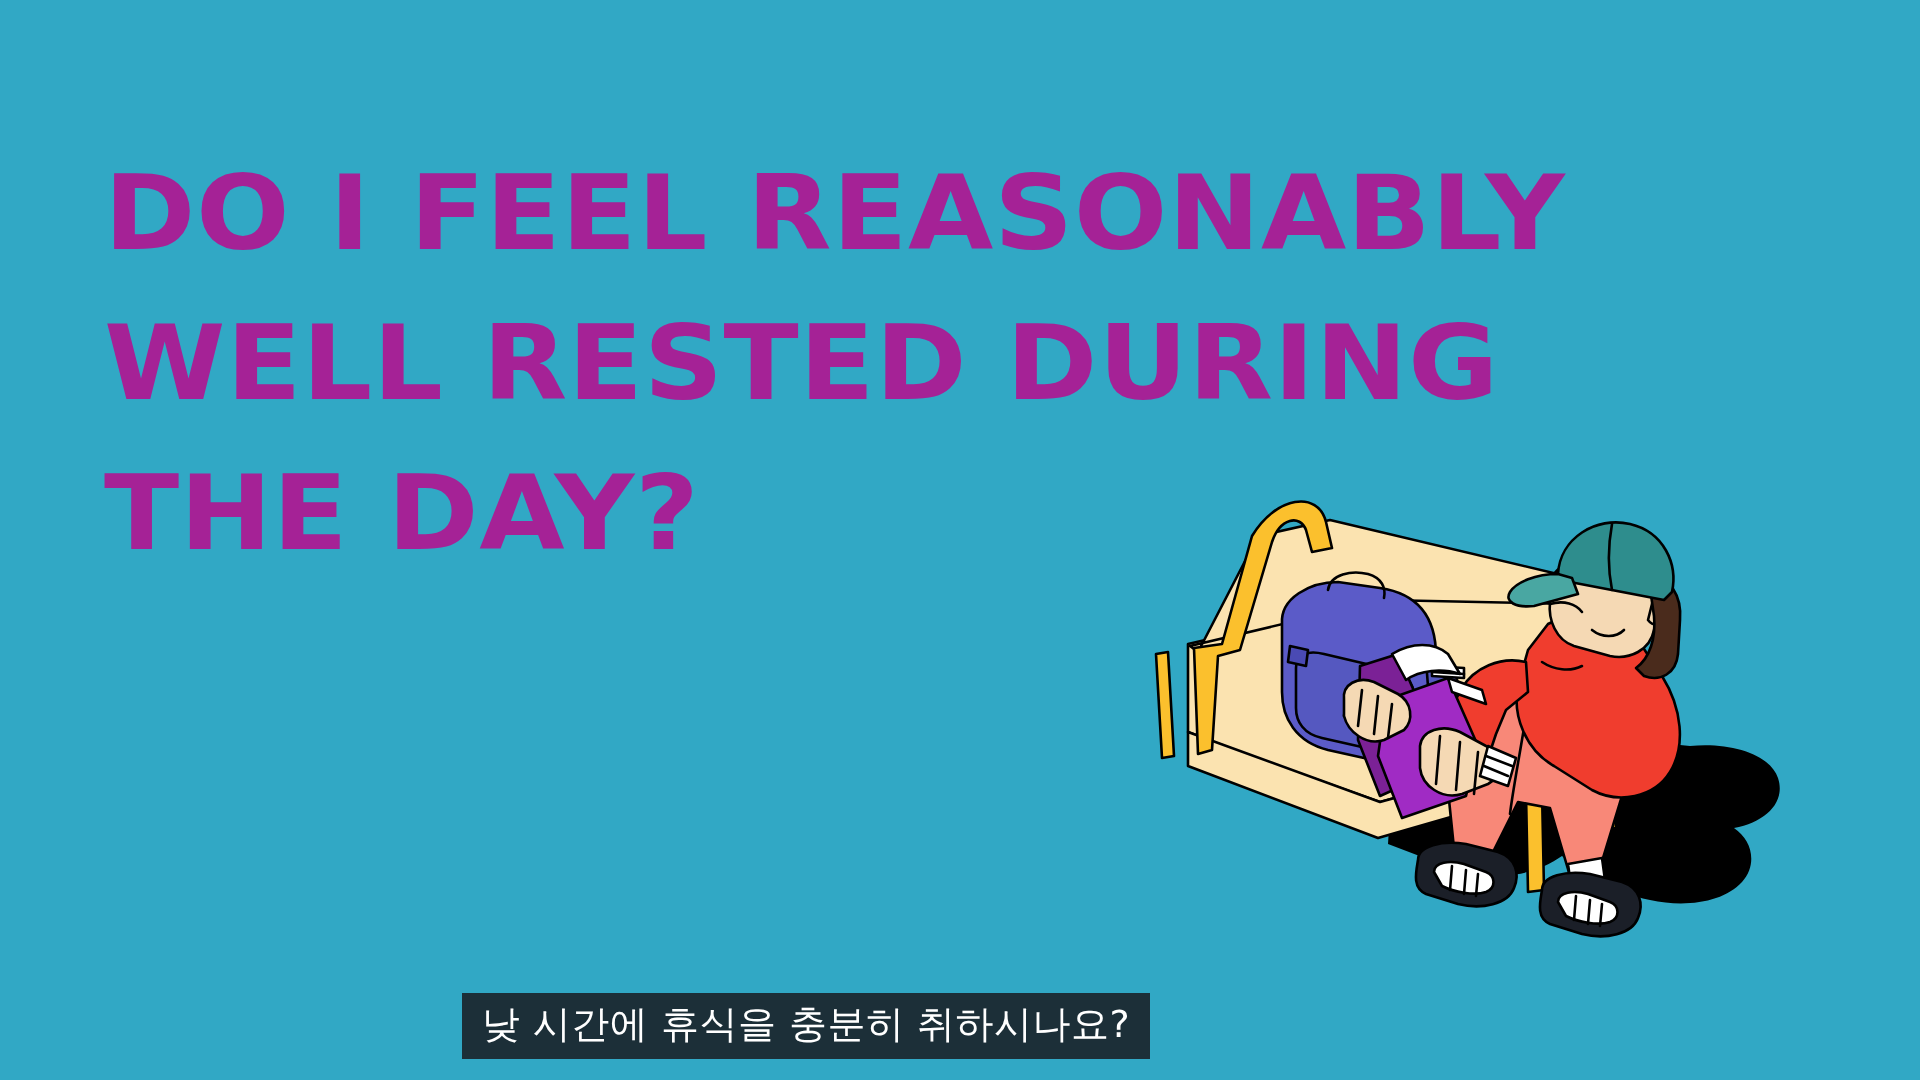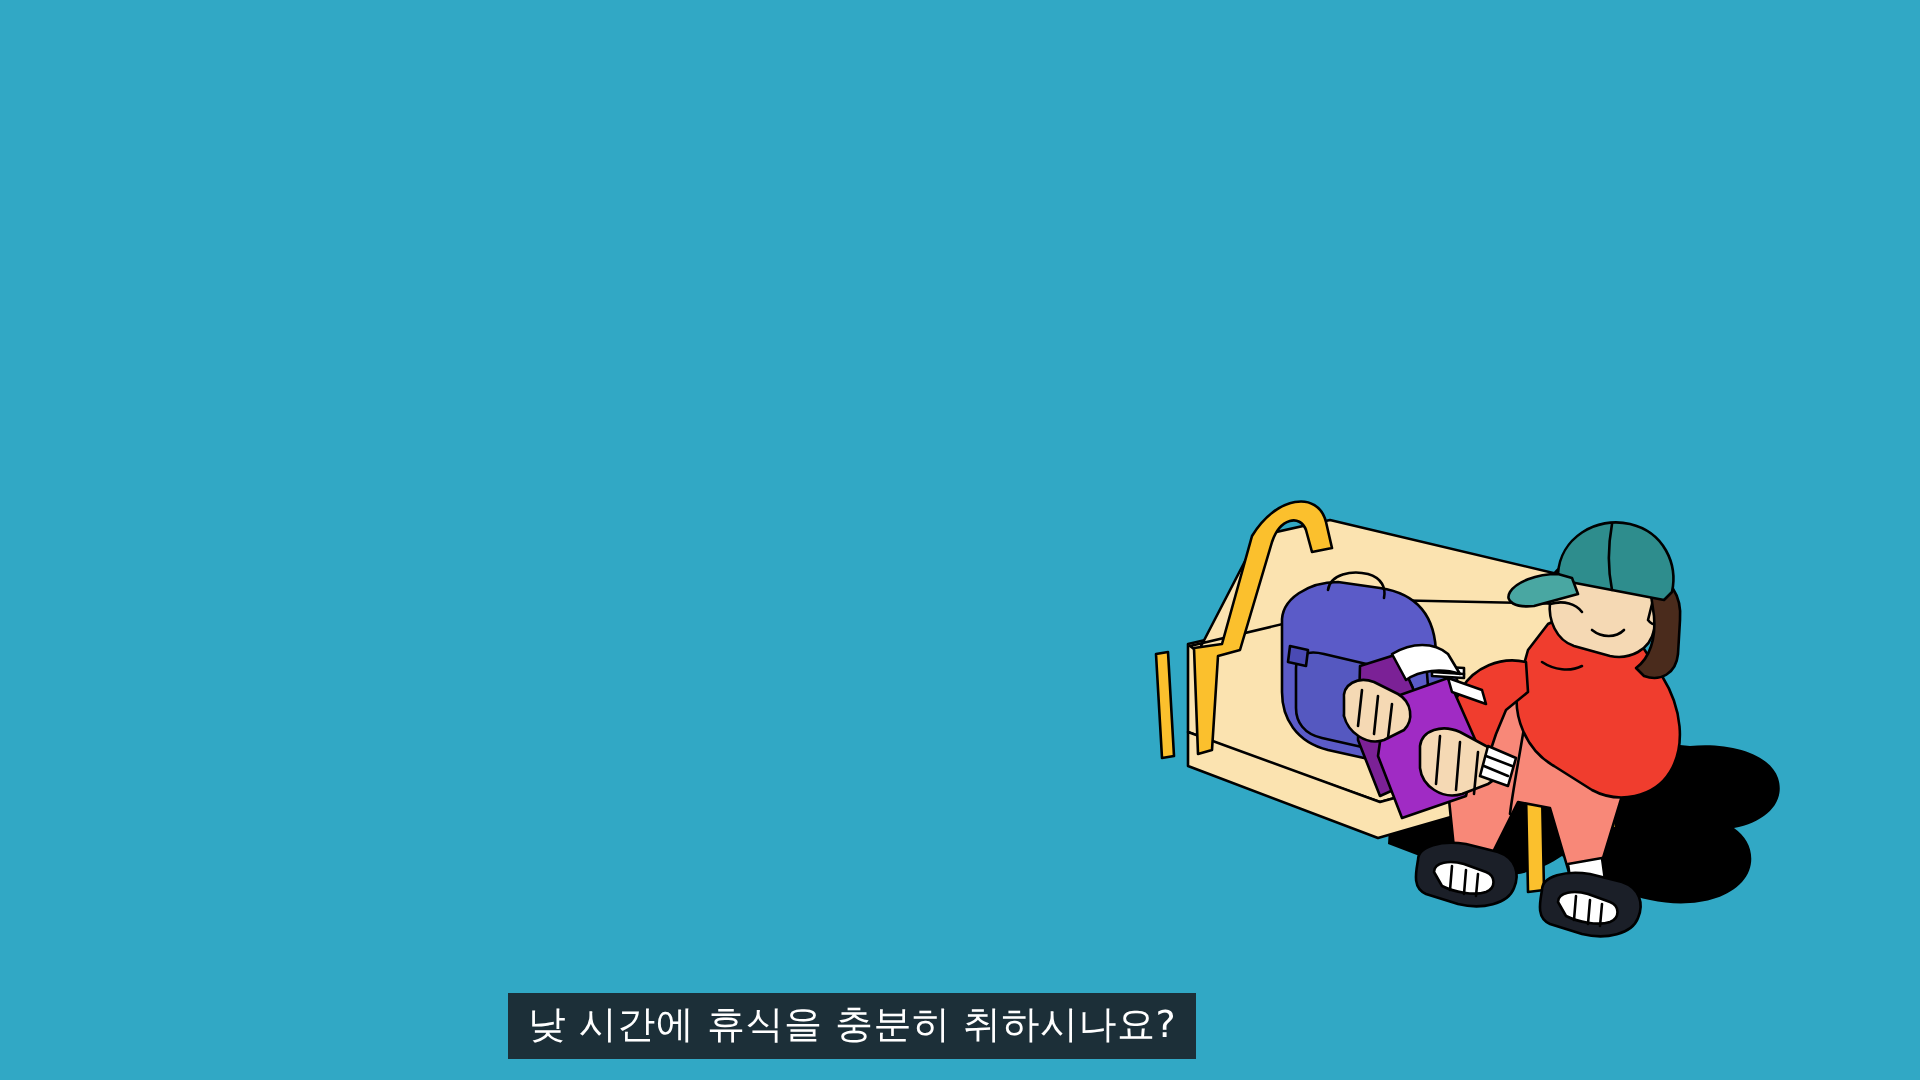--- a/index.html
+++ b/index.html
@@ -39,21 +39,20 @@
     transform-origin: left center;
   }
   
   #caption-wrap {
     position: absolute;
     left: 0;
     top: 993px;
     width: 1612px;
     text-align: center;
     pointer-events: none;
-    margin-left: 46px;
   }
   #caption {
     display: inline-block;
     background: #1C2F38;
     color: #FFFFFF;
     font-family: "DejaVu Sans", "Liberation Sans", sans-serif;
     font-size: 38px;
     font-weight: 400;
     line-height: 1.2;
     padding: 9px 20px 11px 20px;
@@ -69,20 +68,25 @@
     width: 690px;
     height: 470px;
   }
   #illustration svg { display: block; width: 100%; height: 100%; }
 </style>
 </head>
 <body>
 
 <div id="slide">
 
+  <h1 id="headline">
+    <span class="hl-line">DO I FEEL REASONABLY</span>
+    <span class="hl-line">WELL RESTED DURING</span>
+    <span class="hl-line">THE DAY?</span>
+  </h1>
 
   <div id="illustration">
     <svg viewBox="0 0 690 470" xmlns="http://www.w3.org/2000/svg">
       <g stroke="#000" stroke-width="2.6" stroke-linejoin="round" stroke-linecap="round">
 
         <path fill="#000000" stroke="none" d="M262 300 L455 258 L500 262 L560 268 C600 264 640 276 648 300
              C656 324 636 344 604 350 C622 362 628 386 612 404
              C594 424 556 430 520 422 C482 414 452 396 432 378
              C412 392 386 400 362 396 L300 382 L258 366 Z"></path>
 

